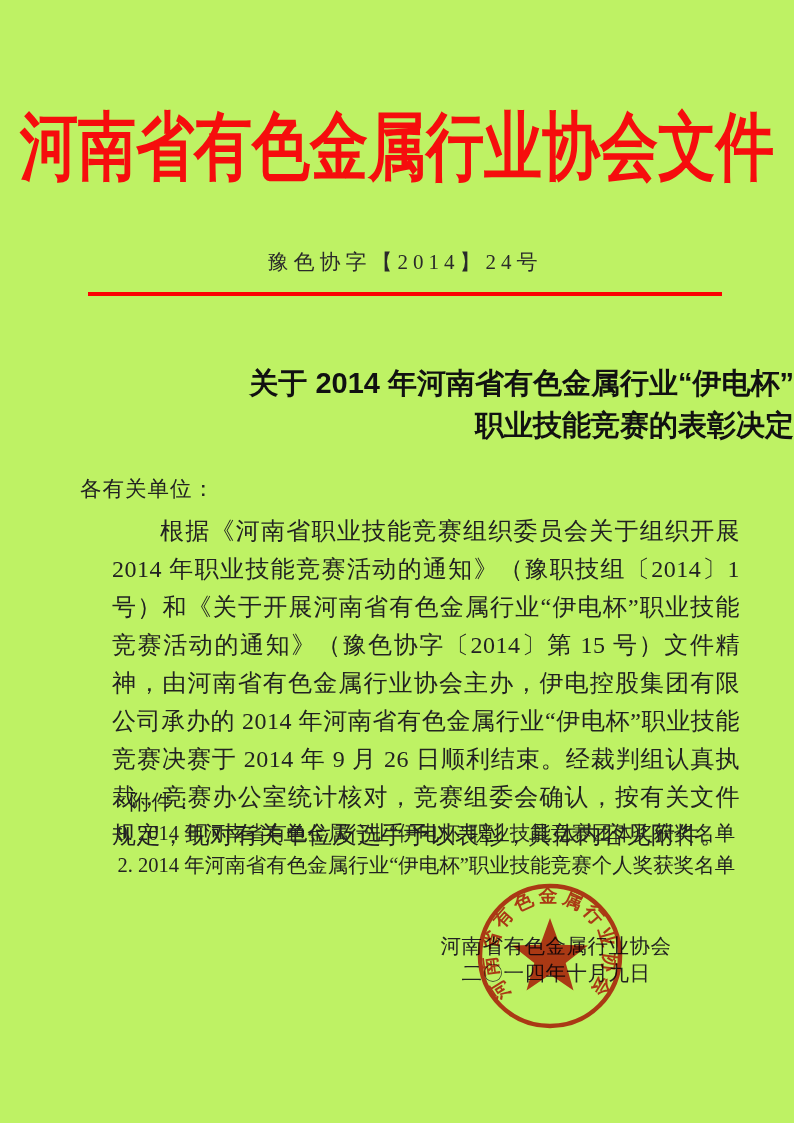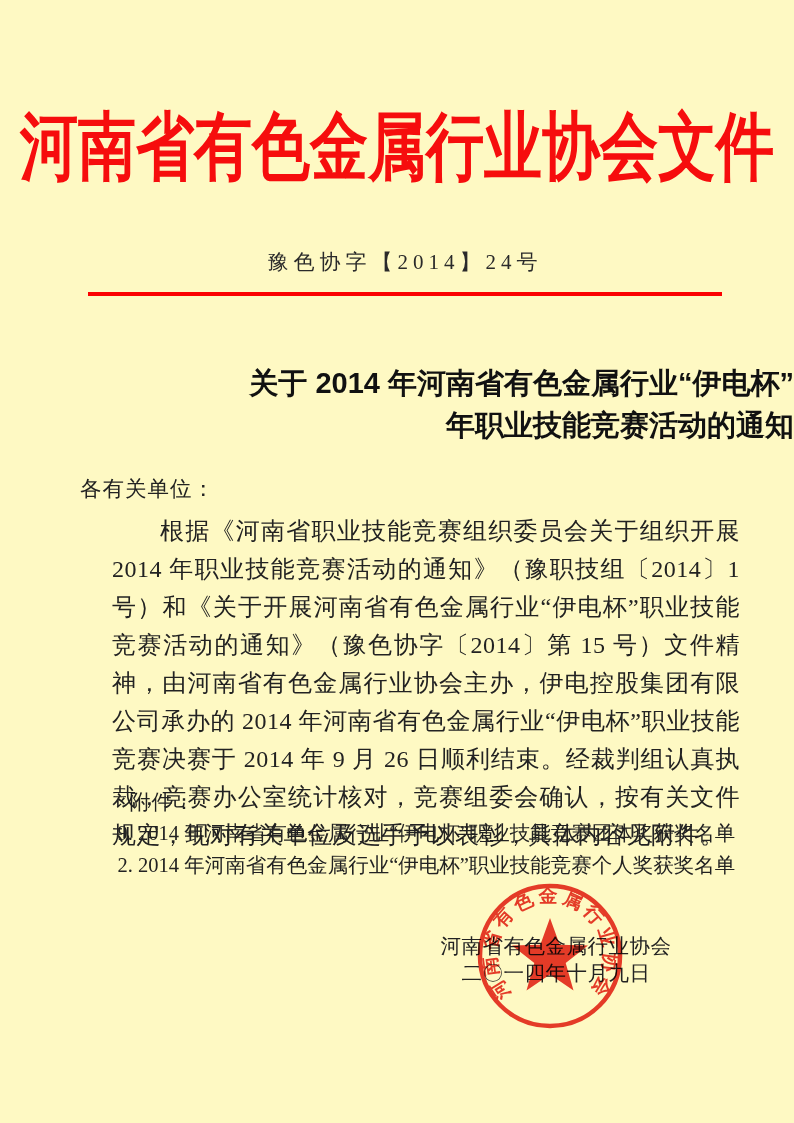--- a/index.html
+++ b/index.html
@@ -2,21 +2,21 @@
 <html><head>
 <meta charset="utf-8">
 <style>
   * { margin: 0; padding: 0; box-sizing: border-box; }
   html, body { background: #ffffff; }
   body { font-family: "Liberation Serif", "DejaVu Serif", serif; }
   .page {
     position: relative;
     width: 794px;
     height: 1123px;
-    background: #fef9c3;
+    background: #bef264;
     overflow: hidden;
   }
   .red-header {
     position: absolute;
     top: 98px;
     left: 0;
     width: 100%;
     text-align: center;
     font-family: "Liberation Serif", "DejaVu Serif", serif;
     font-size: 58px;
@@ -128,21 +128,21 @@
 <div class="page">
 
   <div class="red-header">河南省有色金属行业协会文件</div>
 
   <div class="doc-number">豫色协字【2014】24号</div>
 
   <div class="red-line"></div>
 
   <div class="doc-title">
     <div>关于 2014 年河南省有色金属行业“伊电杯”</div>
-    <div>年职业技能竞赛活动的通知</div>
+    <div>职业技能竞赛的表彰决定</div>
   </div>
 
   <div class="salutation">各有关单位：</div>
 
   <div class="body-paragraph">根据《河南省职业技能竞赛组织委员会关于组织开展 2014 年职业技能竞赛活动的通知》（豫职技组〔2014〕1 号）和《关于开展河南省有色金属行业“伊电杯”职业技能竞赛活动的通知》（豫色协字〔2014〕第 15 号）文件精神，由河南省有色金属行业协会主办，伊电控股集团有限公司承办的 2014 年河南省有色金属行业“伊电杯”职业技能竞赛决赛于 2014 年 9 月 26 日顺利结束。经裁判组认真执裁，竞赛办公室统计核对，竞赛组委会确认，按有关文件规定，现对有关单位及选手予以表彰，具体内容见附件。</div>
 
   <div class="attachments">
     <div class="att-label">附件：</div>
     <div class="att-item">9. 2014 年河南省有色金属行业“伊电杯”职业技能竞赛团体奖获奖名单</div>
     <div class="att-item">2. 2014 年河南省有色金属行业“伊电杯”职业技能竞赛个人奖获奖名单</div>

